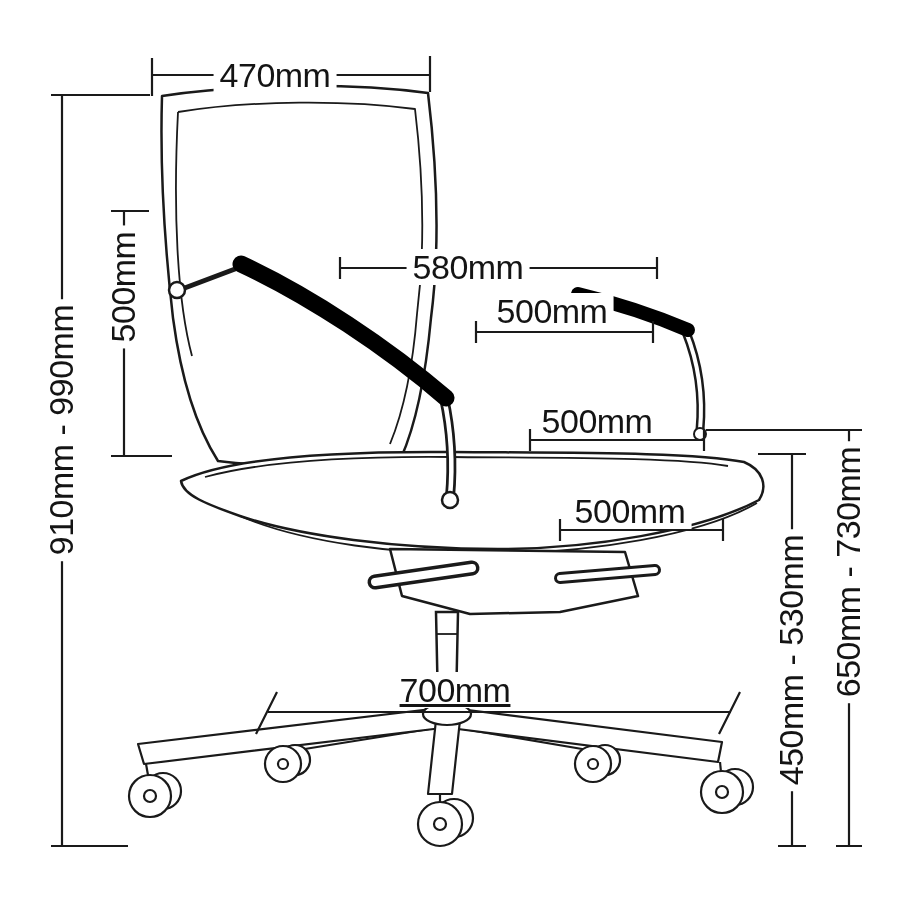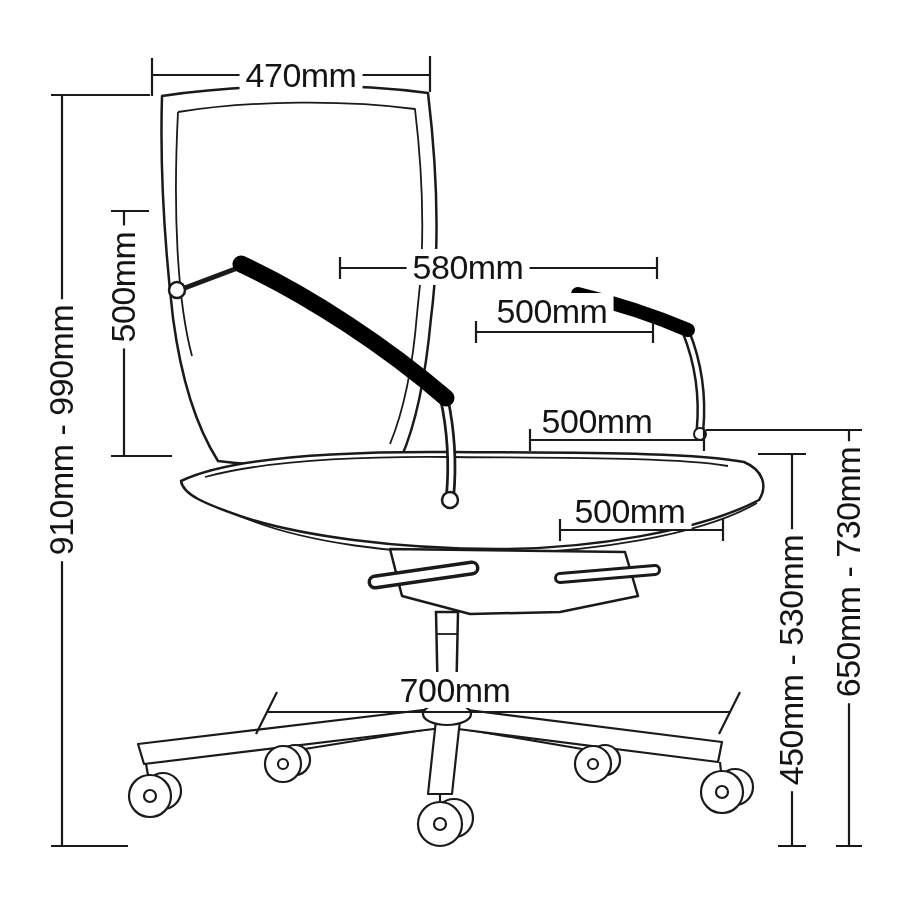--- a/index.html
+++ b/index.html
@@ -124,32 +124,32 @@
       <path d="M340,268 H657 M340,257 V279 M657,257 V279"></path>
       <path d="M476,332 H653 M476,321 V343 M653,321 V343"></path>
       <path d="M530,440 H704 M530,429 V451 M704,429 V451"></path>
       <path d="M560,530 H723 M560,519 V541 M723,519 V541"></path>
       <path d="M268,712 H731 M277,692 L256,734 M740,692 L719,734"></path>
       <path d="M792,454 V846 M758,454 H806 M778,846 H806"></path>
       <path d="M849,430 V846 M706,430 H862 M836,846 H862"></path>
     </g>
   </svg>
 
-  <span class="dim-label" style="left:275px; top:75px;margin-left:26px;">470mm</span>
+  <span class="dim-label" style="left:275px; top:75px;">470mm</span>
 
   <span class="dim-label vertical" style="left:123px; top:287px;">500mm</span>
 
   <span class="dim-label vertical" style="left:61px; top:430px;">910mm - 990mm</span>
 
   <span class="dim-label" style="left:468px; top:267px;">580mm</span>
 
   <span class="dim-label" style="left:552px; top:311px;">500mm</span>
 
   <span class="dim-label" style="left:597px; top:421px;">500mm</span>
 
   <span class="dim-label" style="left:630px; top:511px;">500mm</span>
 
-  <span class="dim-label" style="left:455px; top:690px;">700mm</span>
+  <span class="dim-label" style="left:455px; top:690px;text-decoration:underline;">700mm</span>
 
   <span class="dim-label vertical" style="left:791px; top:660px;">450mm - 530mm</span>
 
   <span class="dim-label vertical" style="left:848px; top:572px;">650mm - 730mm</span>
 </div>
 
 </body></html>

